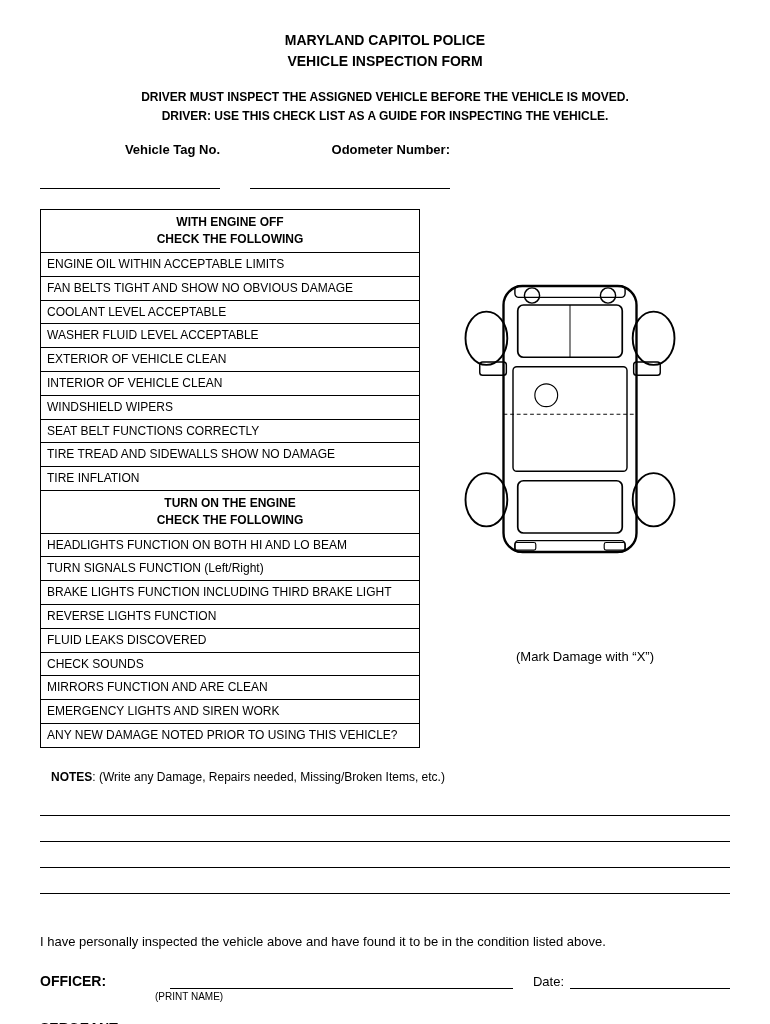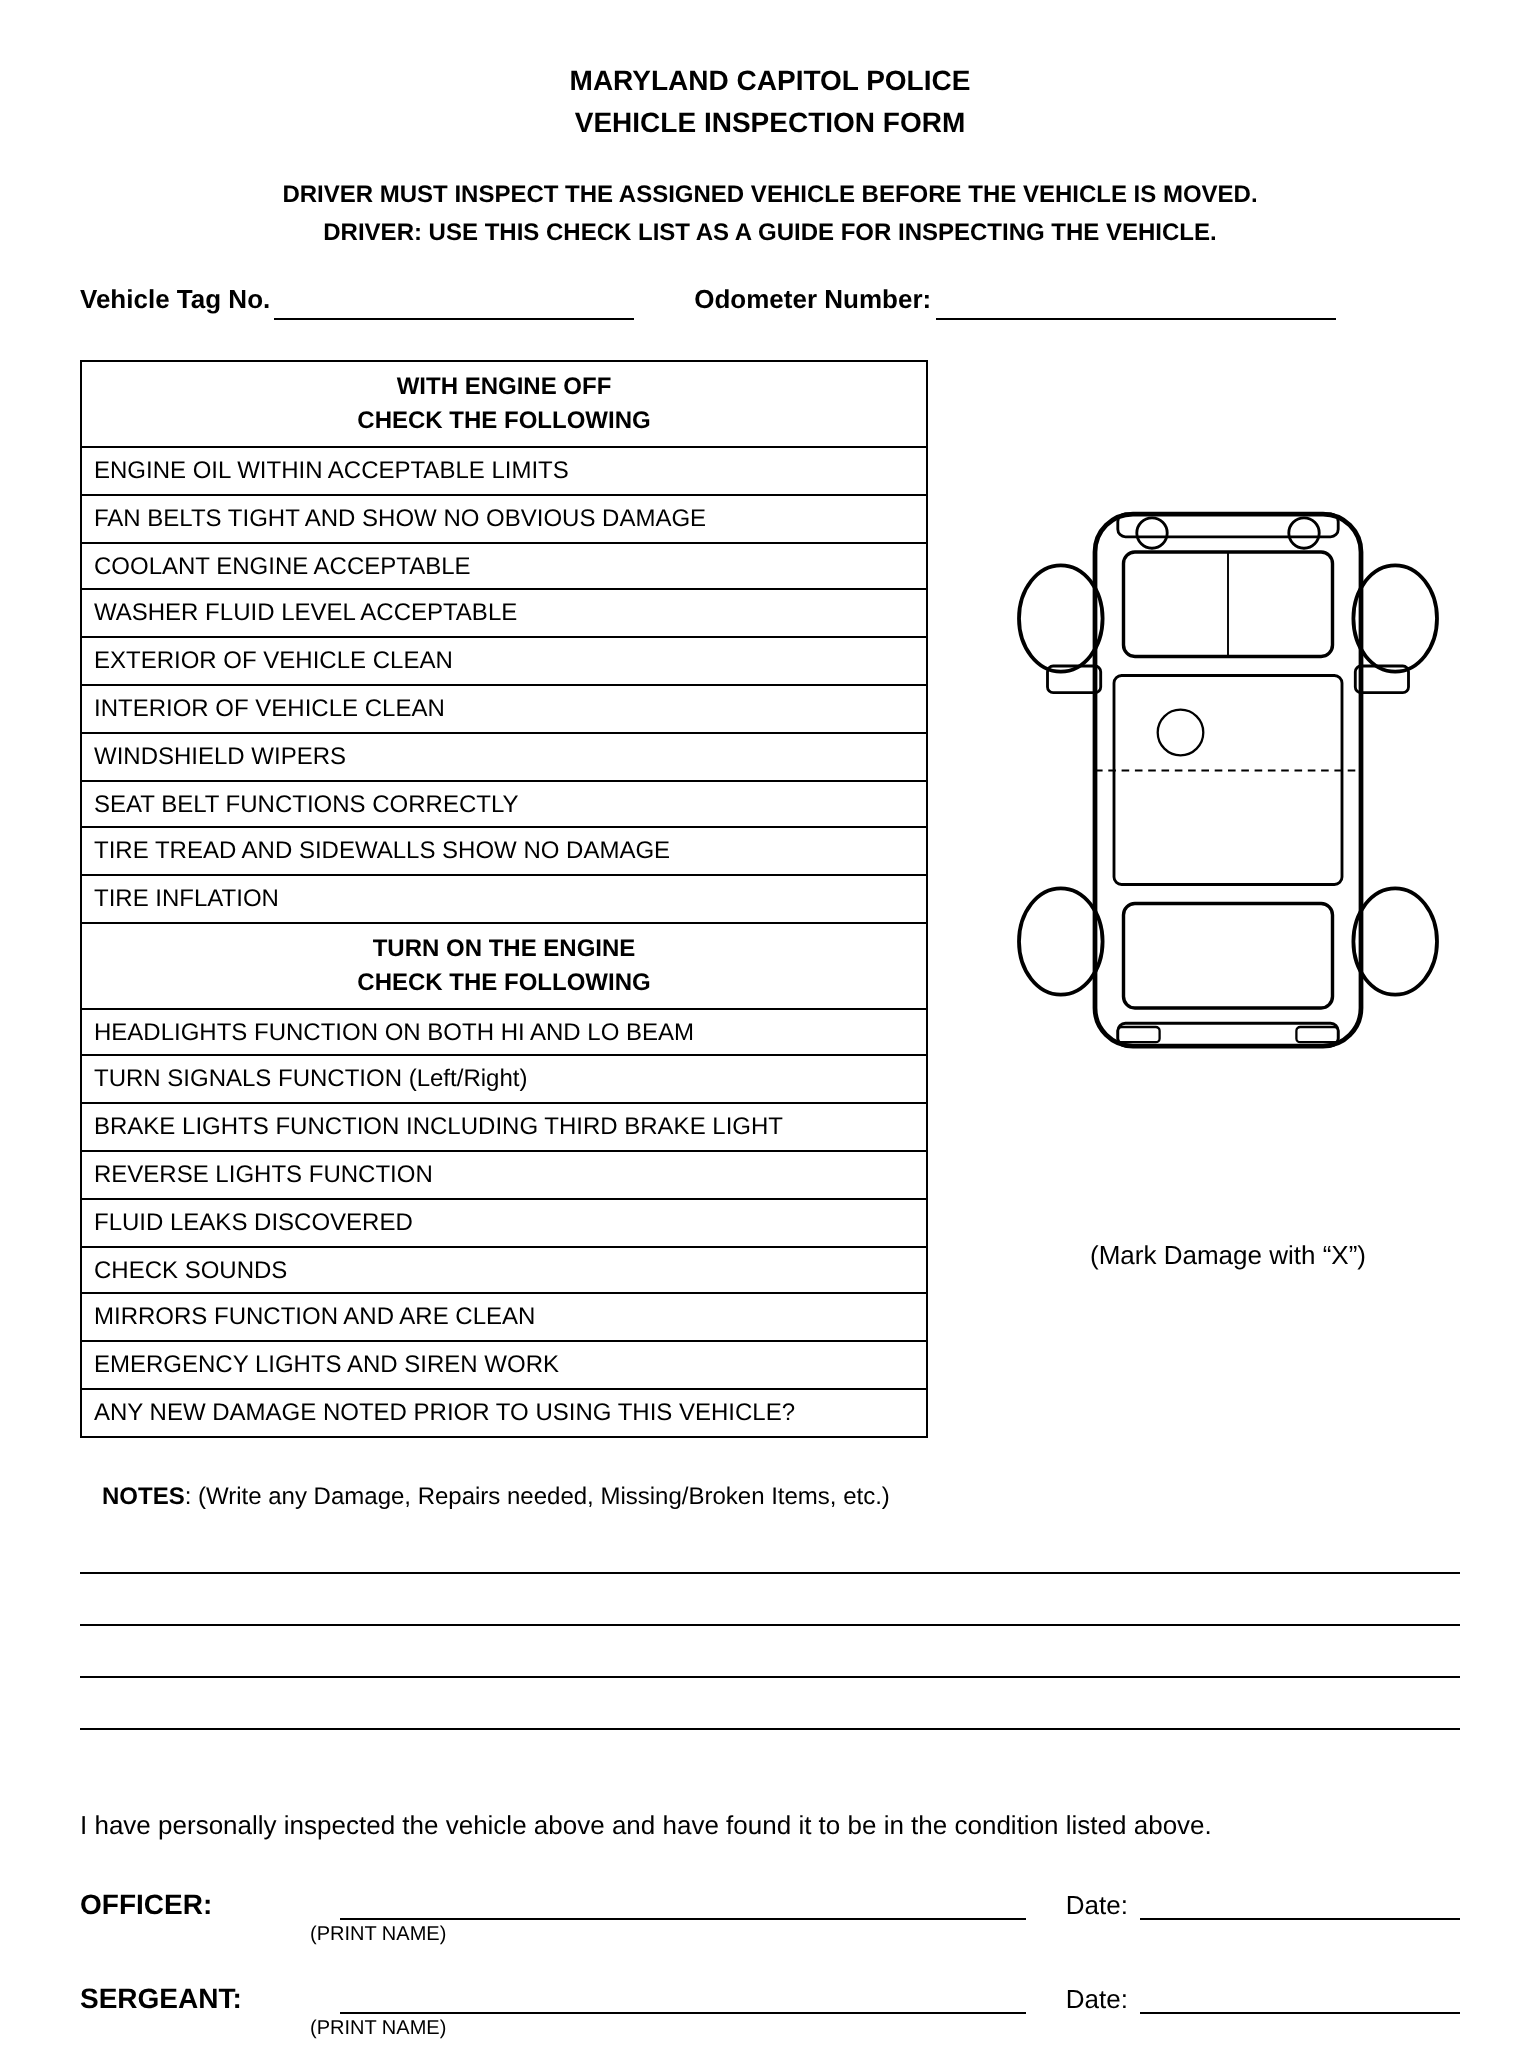--- a/index.html
+++ b/index.html
@@ -35,42 +35,43 @@
     }
     .vehicle-info {
       display: flex;
       align-items: center;
       gap: 30px;
       margin-bottom: 20px;
       font-size: 13px;
     }
     .vehicle-info .field {
       display: flex;
-      align-items: flex-start;
-      gap: 2px;
+      align-items: flex-end;
+      gap: 14px;
+      flex-direction: column;
     }
     .vehicle-info .field label {
       font-weight: bold;
       white-space: nowrap;
     }
     .underline {
       border-bottom: 1px solid #000;
       min-width: 180px;
       height: 18px;
       display: inline-block;
     }
     .main-content {
       display: flex;
       gap: 20px;
       align-items: flex-start;
       margin-bottom: 20px;
     }
     .checklist-table {
       border-collapse: collapse;
-      width: 424px;
+      width: 380px;
       flex-shrink: 0;
       font-size: 12px;
     }
     .checklist-table td {
       border: 1px solid #000;
       padding: 3px 6px;
       line-height: 1.4;
     }
     .checklist-table .section-header {
       text-align: center;
@@ -197,21 +198,21 @@
           <span>CHECK THE FOLLOWING</span>
         </td>
       </tr>
       <tr>
           <td>ENGINE OIL WITHIN ACCEPTABLE LIMITS</td>
         </tr>
       <tr>
           <td>FAN BELTS TIGHT AND SHOW NO OBVIOUS DAMAGE</td>
         </tr>
       <tr>
-          <td>COOLANT ENGINE ACCEPTABLE</td>
+          <td>COOLANT LEVEL ACCEPTABLE</td>
         </tr>
       <tr>
           <td>WASHER FLUID LEVEL ACCEPTABLE</td>
         </tr>
       <tr>
           <td>EXTERIOR OF VEHICLE CLEAN</td>
         </tr>
       <tr>
           <td>INTERIOR OF VEHICLE CLEAN</td>
         </tr>

